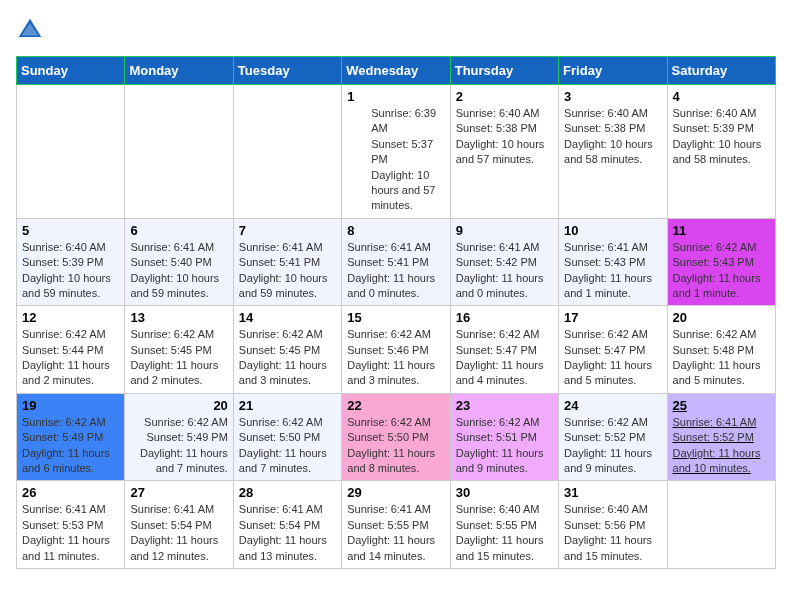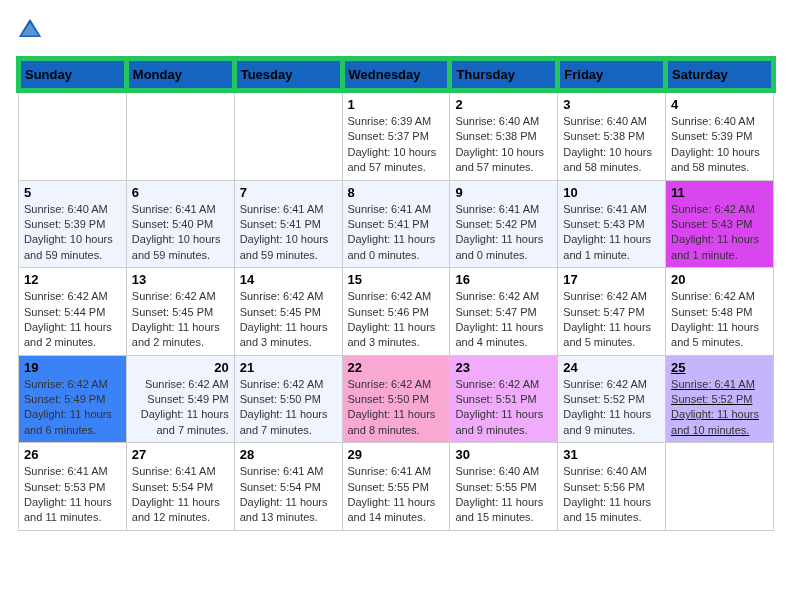--- a/index.html
+++ b/index.html
@@ -44,26 +44,26 @@
       font-size: 15px;
       color: #444;
     }
     .calendar {
       width: 100%;
       border-collapse: collapse;
       font-size: 11px;
     }
     .calendar th {
       background: #1565c0;
-      color: #000000;
+      color: #ffffff;
       padding: 6px 4px;
       text-align: left;
       font-size: 13px;
       font-weight: bold;
-      border: 5px solid #22c55e;
+      border: 1px solid #22c55e;
     }
     .calendar td {
       border: 1px solid #ccc;
       vertical-align: top;
       padding: 4px 5px;
       width: 108px;
       min-height: 80px;
       background: #fff;
     }
     .calendar tr:nth-child(even) td {
@@ -115,21 +115,21 @@
         <th>Saturday</th>
       </tr>
   </thead>
   <tbody id="calendar-body">
   <tr>
         <td class="empty-cell"></td>
         <td class="empty-cell"></td>
         <td class="empty-cell"></td>
         <td>
           <span class="day-number">1</span>
-          <div class="day-info" style="white-space: pre-line;">Sunrise: 6:39 AM
+          <div class="day-info" style="white-space: pre-line; margin-left: 24px;">Sunrise: 6:39 AM
 Sunset: 5:37 PM
 Daylight: 10 hours and 57 minutes.</div>
         </td>
         <td>
           <span class="day-number">2</span>
           <div class="day-info" style="white-space: pre-line;">Sunrise: 6:40 AM
 Sunset: 5:38 PM
 Daylight: 10 hours and 57 minutes.</div>
         </td>
         <td>

